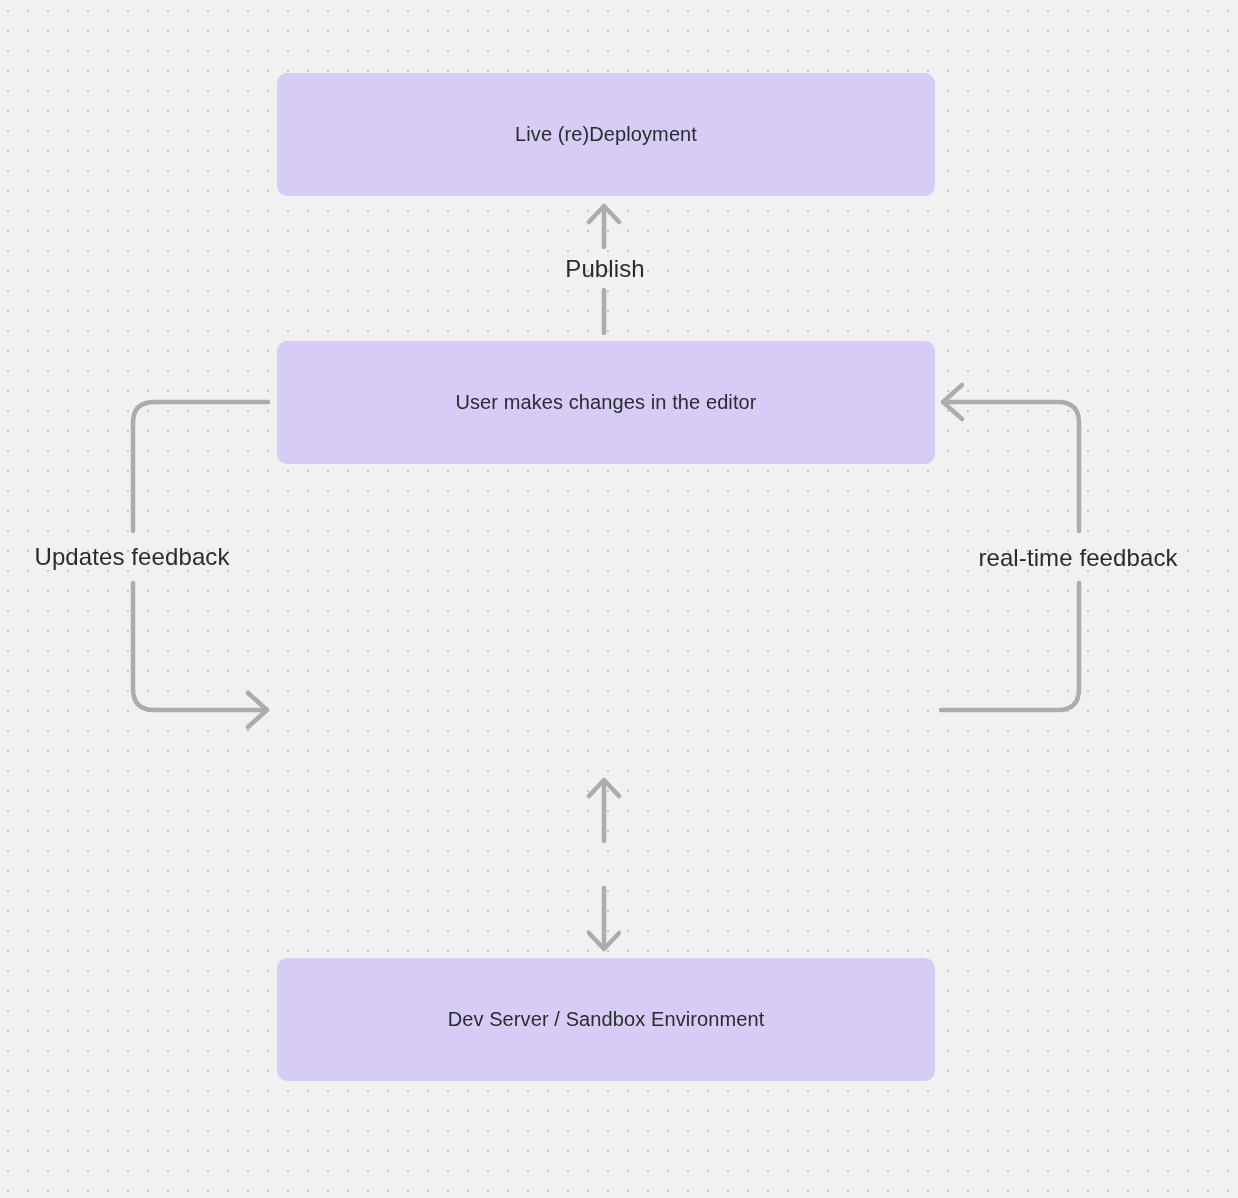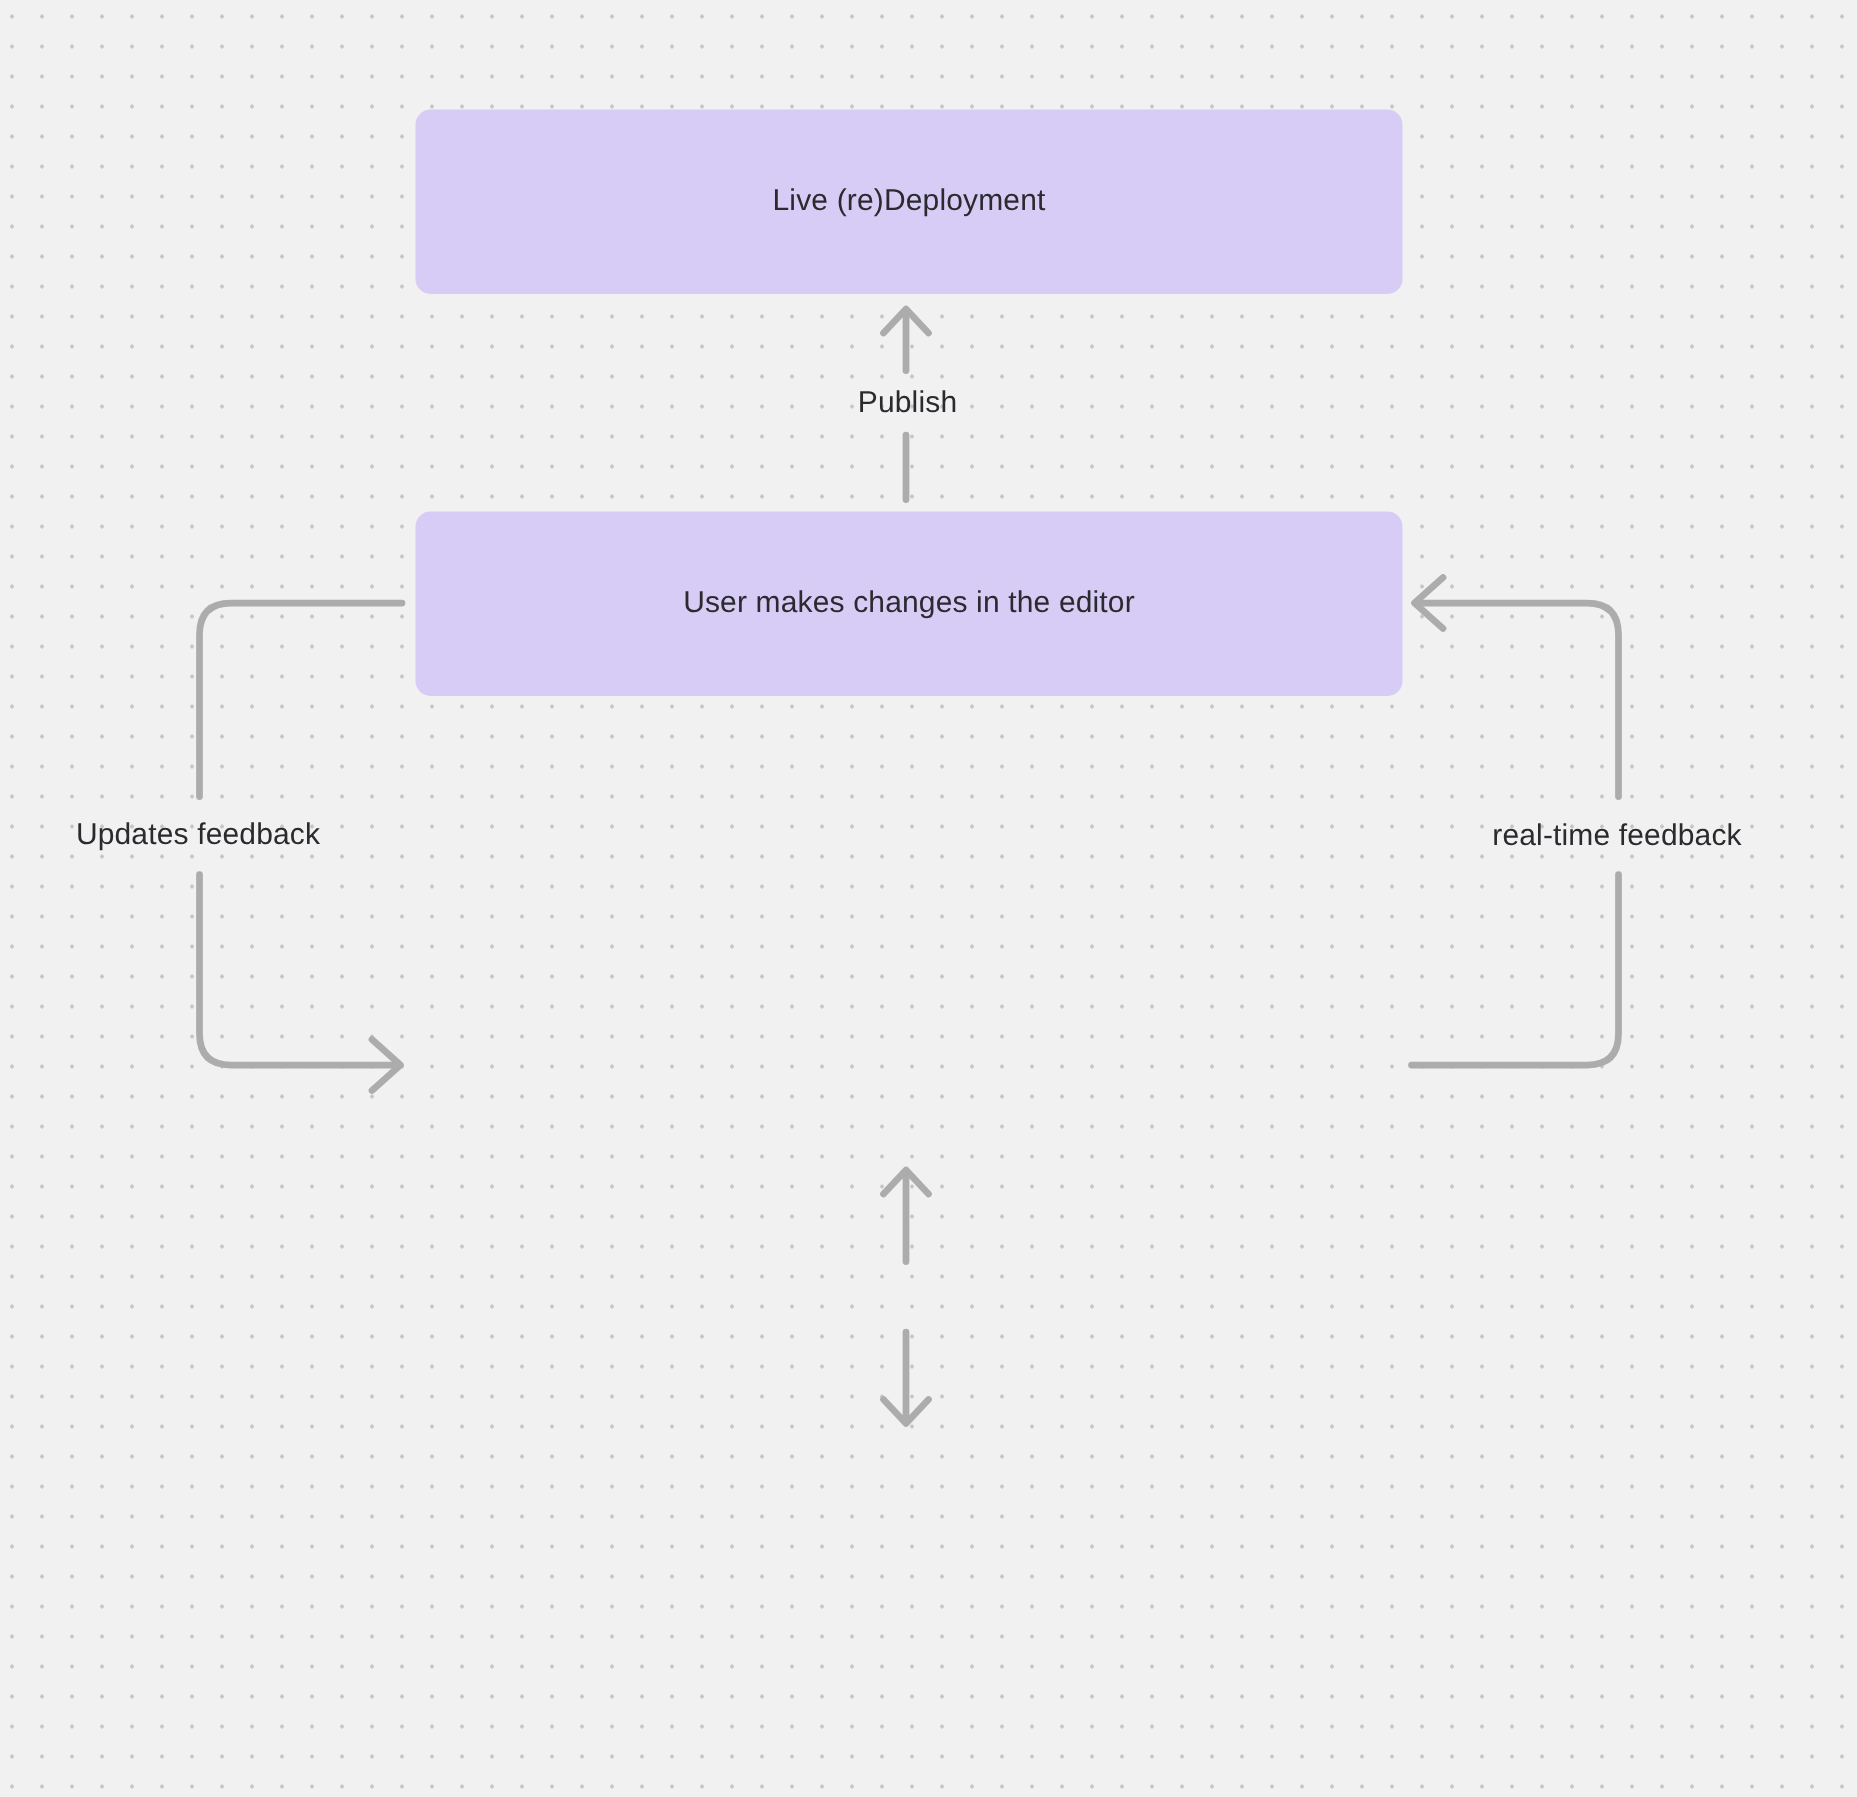--- a/index.html
+++ b/index.html
@@ -43,21 +43,21 @@
   }
   .node-label{
     font-size:20px;
     color:var(--text);
     letter-spacing:.1px;
     white-space:nowrap;
   }
   .edge-label{
     position:absolute;
     transform:translate(-50%,-50%);
-    font-size:20px;
+    font-size:24px;
     color:var(--text);
     letter-spacing:.1px;
     white-space:nowrap;
   }
   #node-live{top:73px;}
   #node-user{top:341px;}
   #node-preview{top:649px;}
   #node-dev{top:958px;}
   #label-publish{left:605px;top:269px;}
   #label-updates{left:132px;top:557px;}
@@ -91,20 +91,23 @@
 
   <div class="node" id="node-user">
     <span class="node-label">User makes changes in the editor</span>
   </div>
 
   <div class="node" id="node-live">
     <span class="node-label">Live (re)Deployment</span>
   </div>
 
 
+  <div class="node" id="node-dev">
+    <span class="node-label">Dev Server / Sandbox Environment</span>
+  </div>
 
   <div class="edge-label" id="label-publish">Publish</div>
 
   <div class="edge-label" id="label-updates">Updates feedback</div>
 
   <div class="edge-label" id="label-feedback">real-time feedback</div>
 
 
 </div>
 

